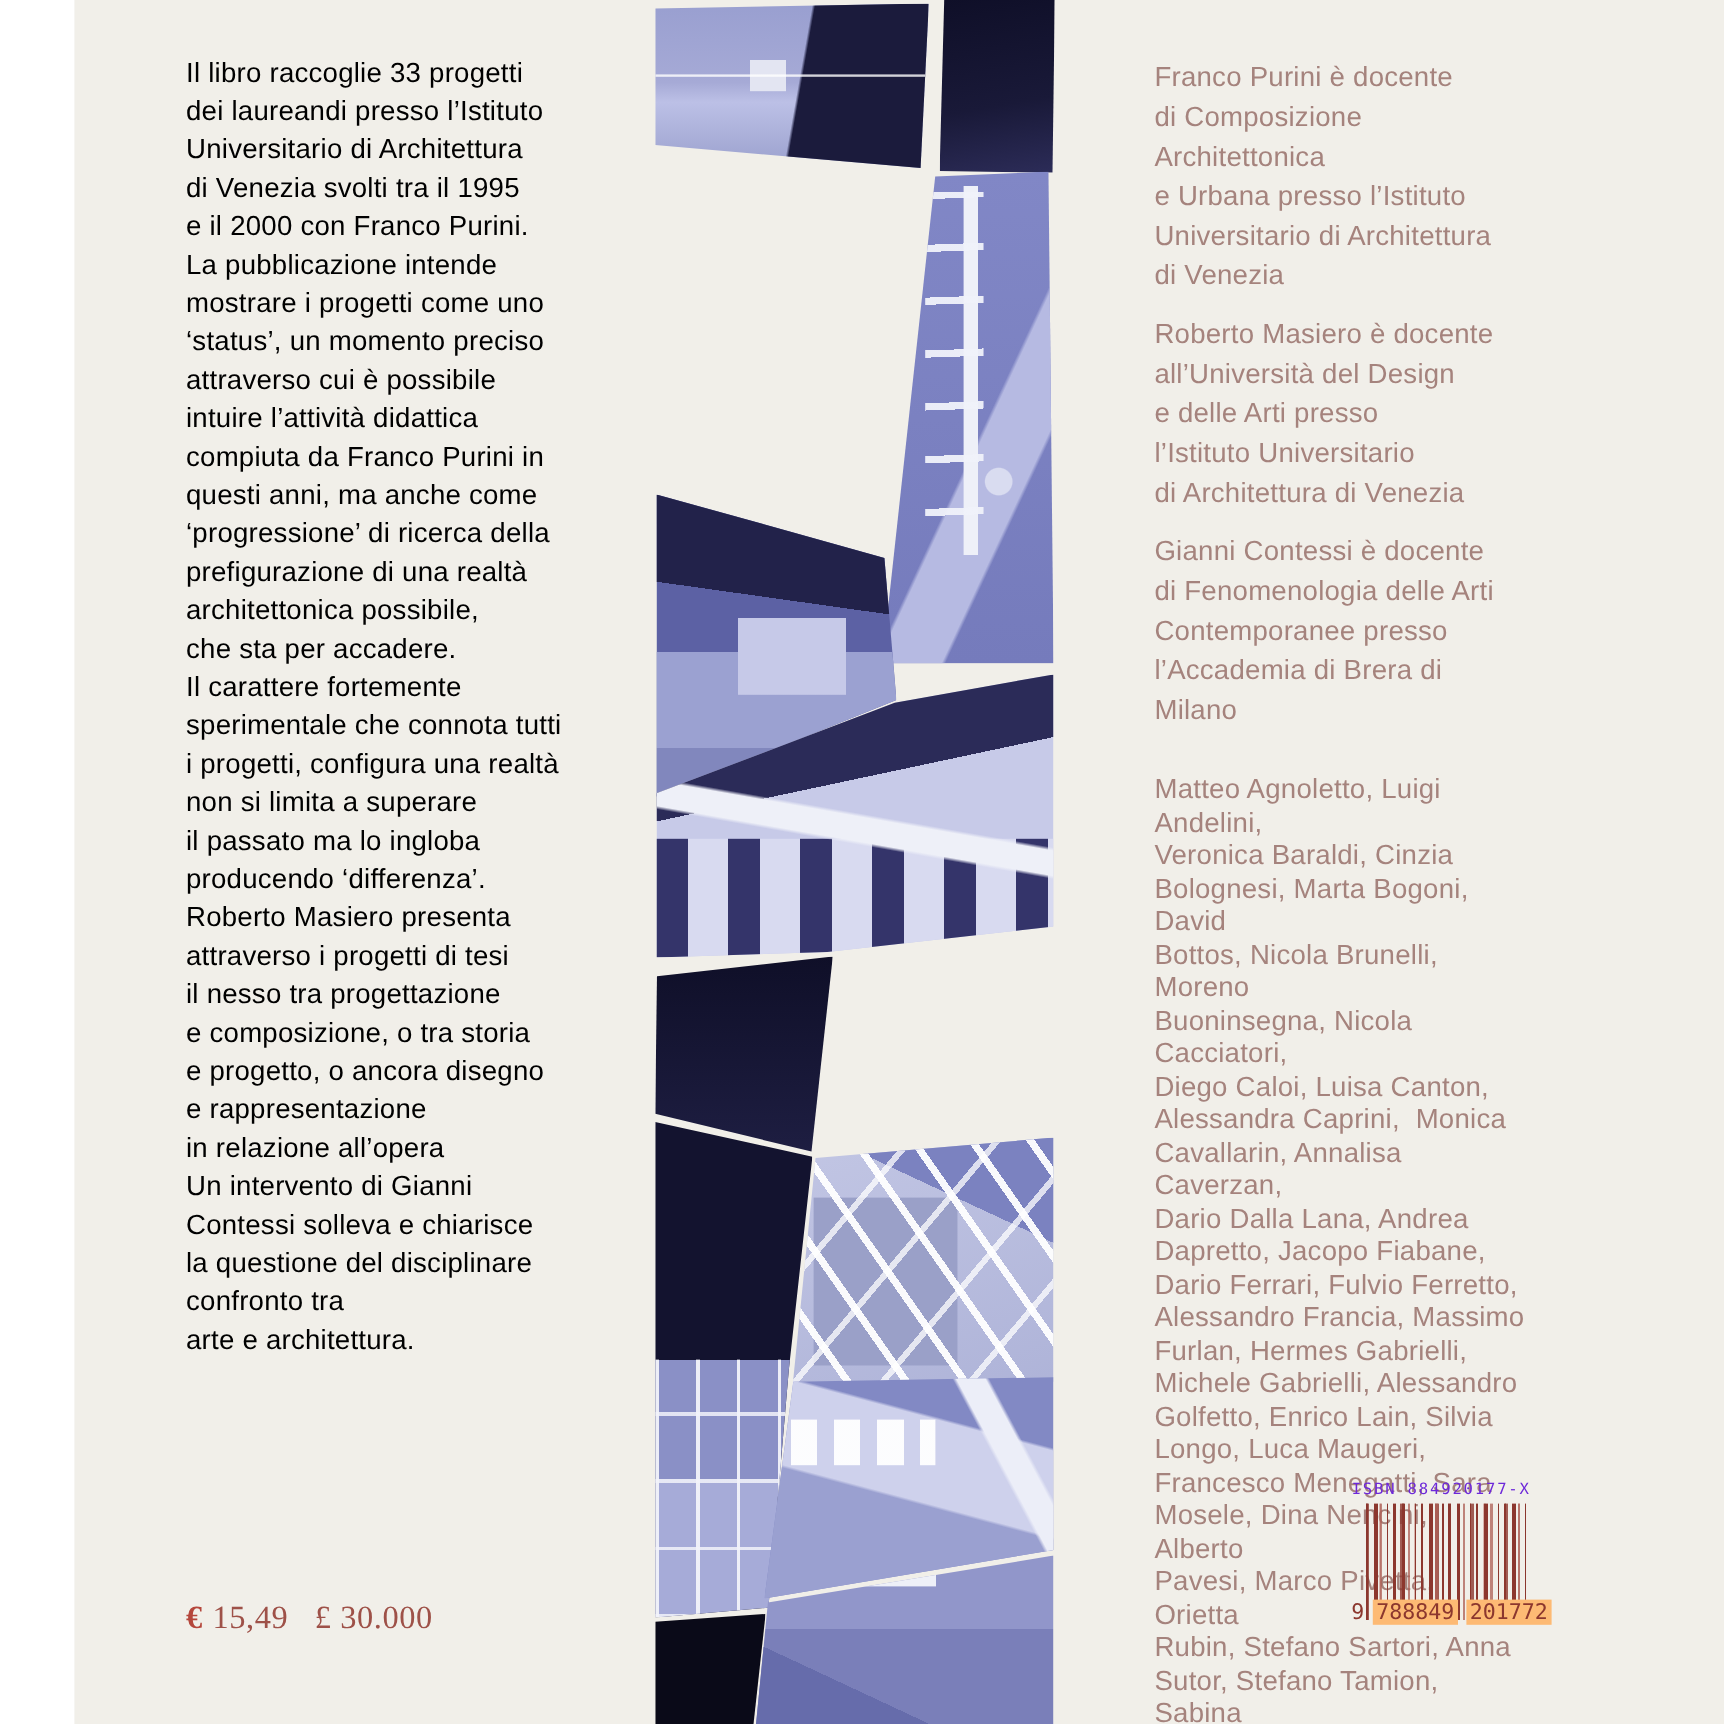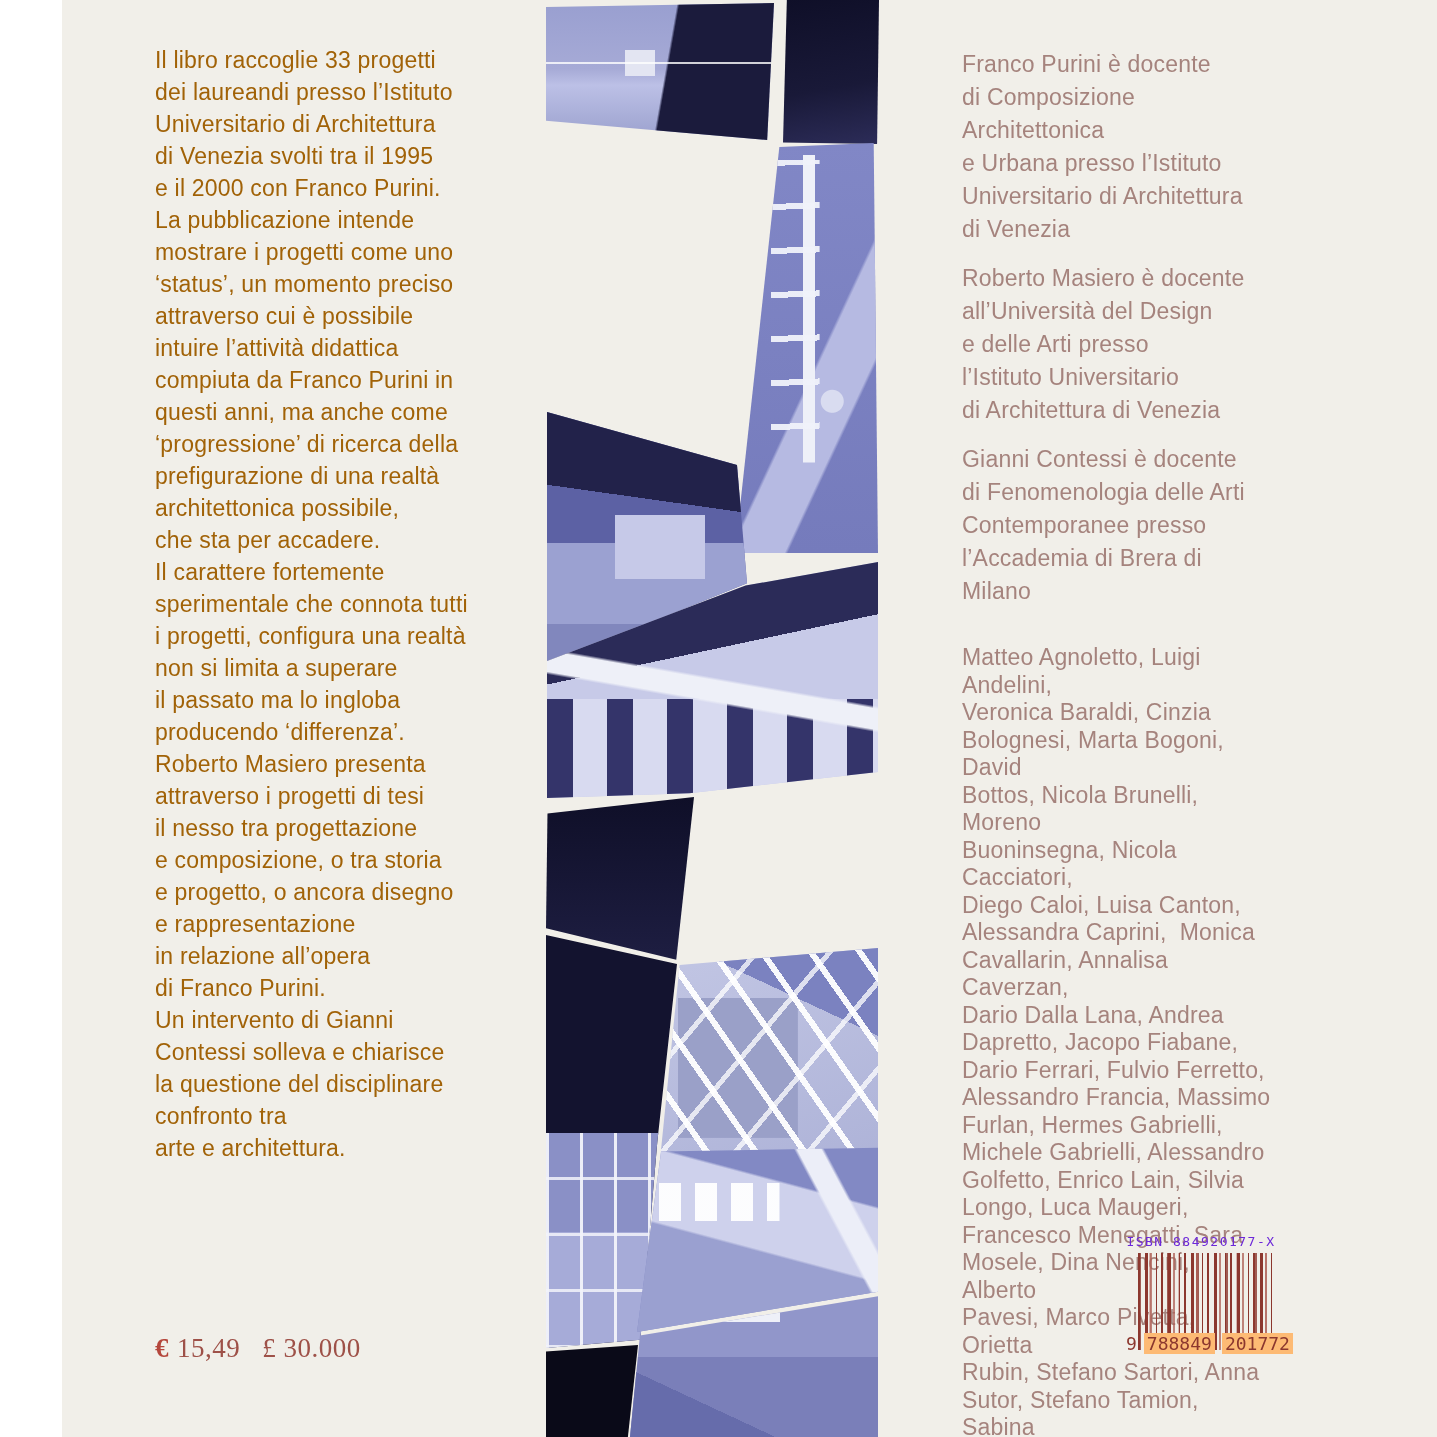--- a/index.html
+++ b/index.html
@@ -7,21 +7,21 @@
     width:1437px;height:1437px;position:relative;overflow:hidden;
     background:#f1efe9;
     font-family:"Liberation Sans",sans-serif;
   }
   
   .scan-strip{position:absolute;left:0;top:0;width:62px;height:1437px;background:#ffffff;}
 
   
   .left-col{
     position:absolute;left:155px;top:44px;width:350px;
-    font-size:23px;line-height:32px;color:#a16207;letter-spacing:.2px;
+    font-size:23px;line-height:32px;color:#000000;letter-spacing:.2px;
   }
   .tl{white-space:pre-wrap;}
 
   
   .price{
     position:absolute;left:155px;top:1333px;
     font-family:"Liberation Serif",serif;font-size:27px;color:#9e5148;letter-spacing:.5px;text-align:center;
   }
   .price .euro-sym{color:#b5473c;font-weight:bold;margin-right:8px;}
   .price .euro-val{margin-right:22px;}
@@ -148,21 +148,20 @@
     <div class="tl">non si limita a superare</div>
     <div class="tl">il passato ma lo ingloba</div>
     <div class="tl">producendo ‘differenza’.</div>
     <div class="tl">Roberto Masiero presenta</div>
     <div class="tl">attraverso i progetti di tesi</div>
     <div class="tl">il nesso tra progettazione</div>
     <div class="tl">e composizione, o tra storia</div>
     <div class="tl">e progetto, o ancora disegno</div>
     <div class="tl">e rappresentazione</div>
     <div class="tl">in relazione all’opera</div>
-    <div class="tl">di Franco Purini.</div>
     <div class="tl">Un intervento di Gianni</div>
     <div class="tl">Contessi solleva e chiarisce</div>
     <div class="tl">la questione del disciplinare</div>
     <div class="tl">confronto tra</div>
     <div class="tl">arte e architettura.</div>
   </div>
 
 <div class="price">
   <span class="euro-sym">€</span><span class="euro-val">15,49</span><span class="lire-val">£ 30.000</span>
 </div>

